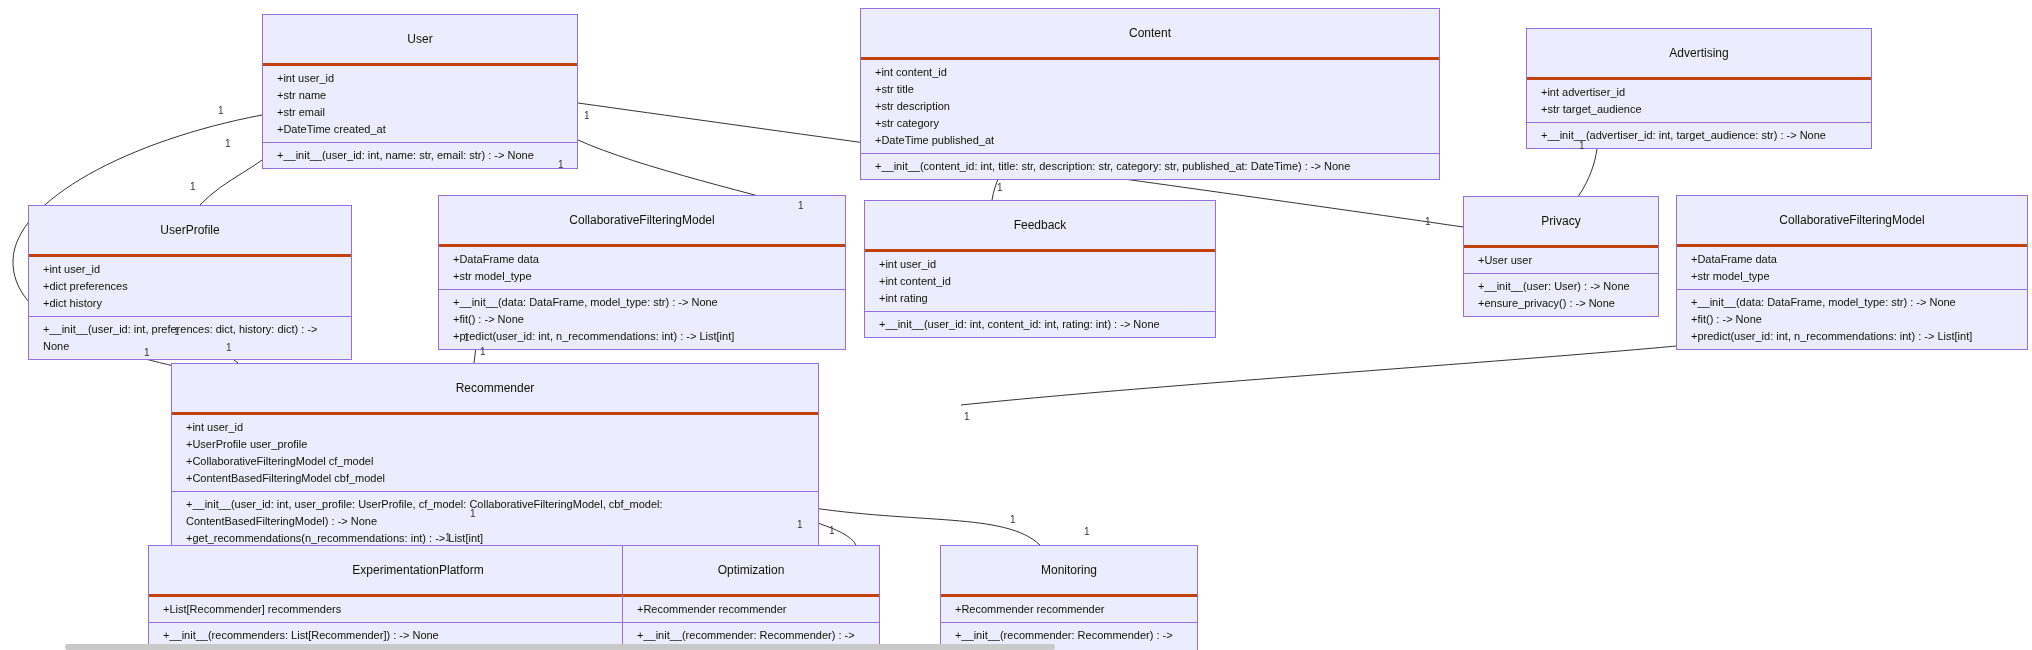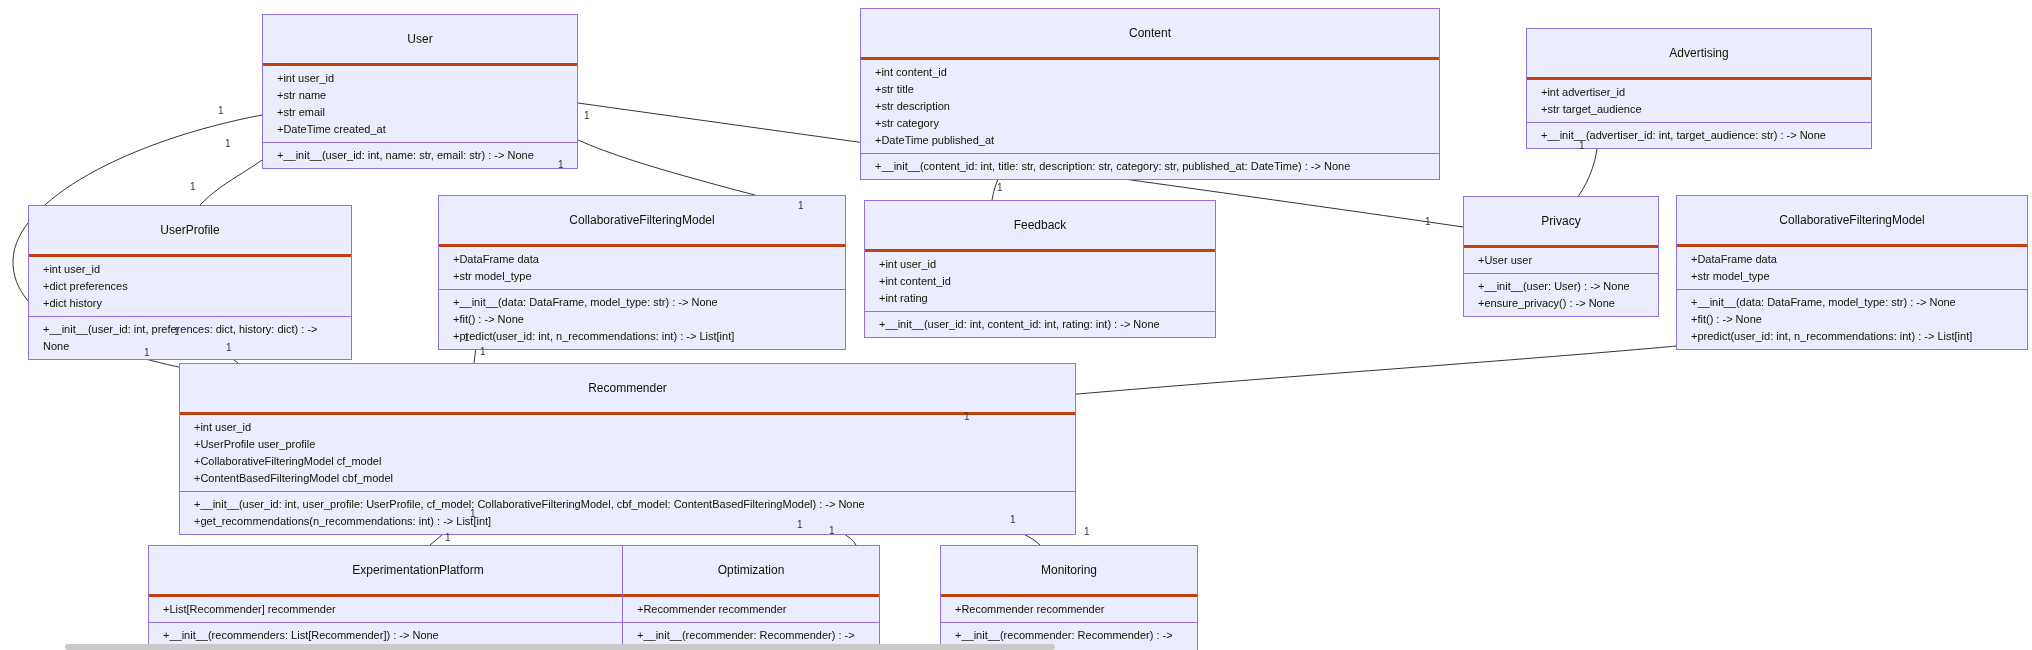--- a/index.html
+++ b/index.html
@@ -114,33 +114,33 @@
 
   <div class="cls" style="left:1676px;top:195px;width:352px;">
     <div class="cls-title">CollaborativeFilteringModel</div>
     <div class="cls-attrs">+DataFrame data
 +str model_type</div>
     <div class="cls-methods">+__init__(data: DataFrame, model_type: str) : -&gt; None
 +fit() : -&gt; None
 +predict(user_id: int, n_recommendations: int) : -&gt; List[int]</div>
   </div>
 
-  <div class="cls" style="left:179px;top:363px;width:897px;">
+  <div class="cls" style="left:171px;top:363px;width:648px;">
     <div class="cls-title">Recommender</div>
     <div class="cls-attrs">+int user_id
 +UserProfile user_profile
 +CollaborativeFilteringModel cf_model
 +ContentBasedFilteringModel cbf_model</div>
     <div class="cls-methods">+__init__(user_id: int, user_profile: UserProfile, cf_model: CollaborativeFilteringModel, cbf_model: ContentBasedFilteringModel) : -&gt; None
 +get_recommendations(n_recommendations: int) : -&gt; List[int]</div>
   </div>
 
   <div class="cls" style="left:148px;top:545px;width:540px;">
     <div class="cls-title">ExperimentationPlatform</div>
-    <div class="cls-attrs">+List[Recommender] recommender</div>
+    <div class="cls-attrs">+List[Recommender] recommenders</div>
     <div class="cls-methods">+__init__(recommenders: List[Recommender]) : -&gt; None
 +run_experiment(user_id: int, n_recommendations: int) : -&gt; Dict[str, List[int]]</div>
   </div>
 
   <div class="cls" style="left:622px;top:545px;width:258px;">
     <div class="cls-title">Optimization</div>
     <div class="cls-attrs">+Recommender recommender</div>
     <div class="cls-methods">+__init__(recommender: Recommender) : -&gt; None
 +optimize() : -&gt; None</div>
   </div>

